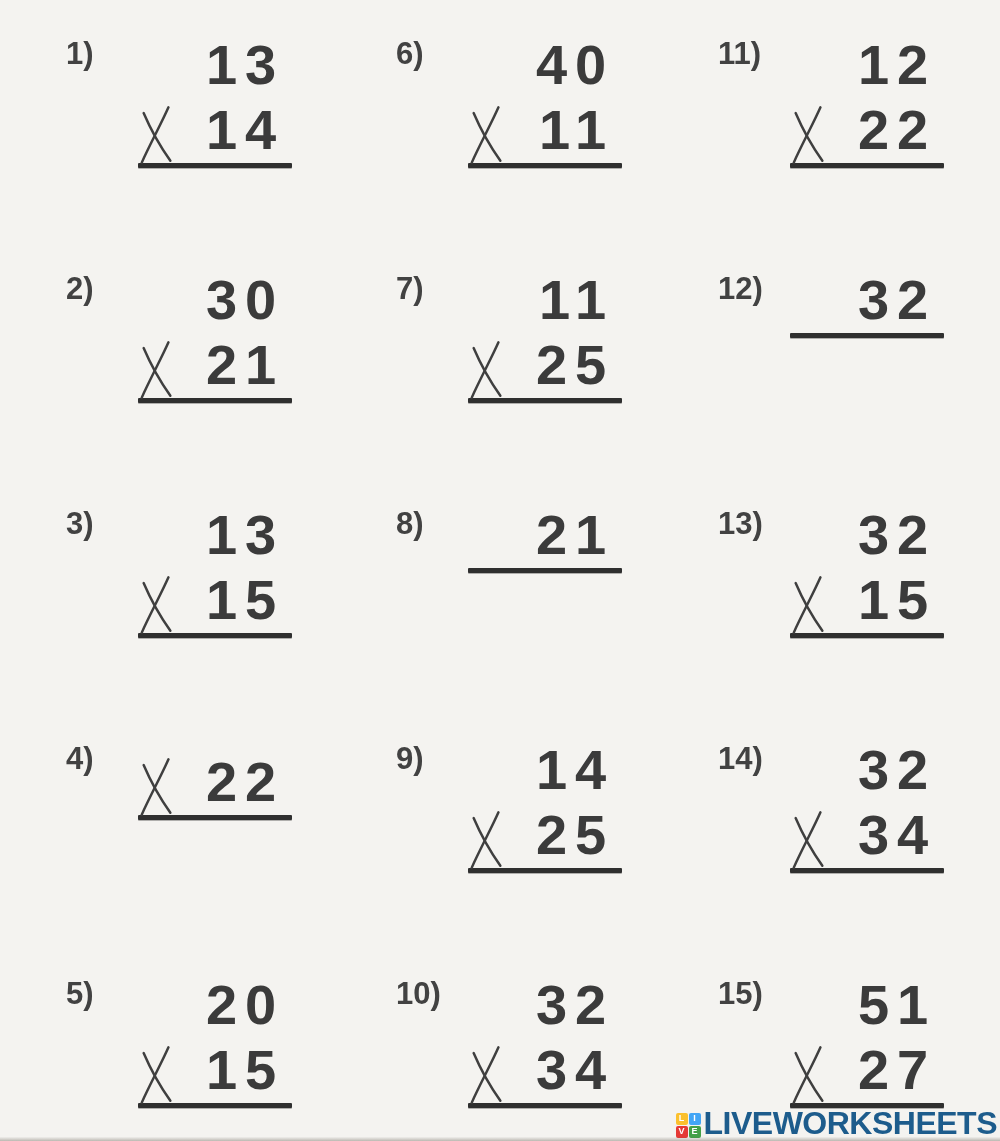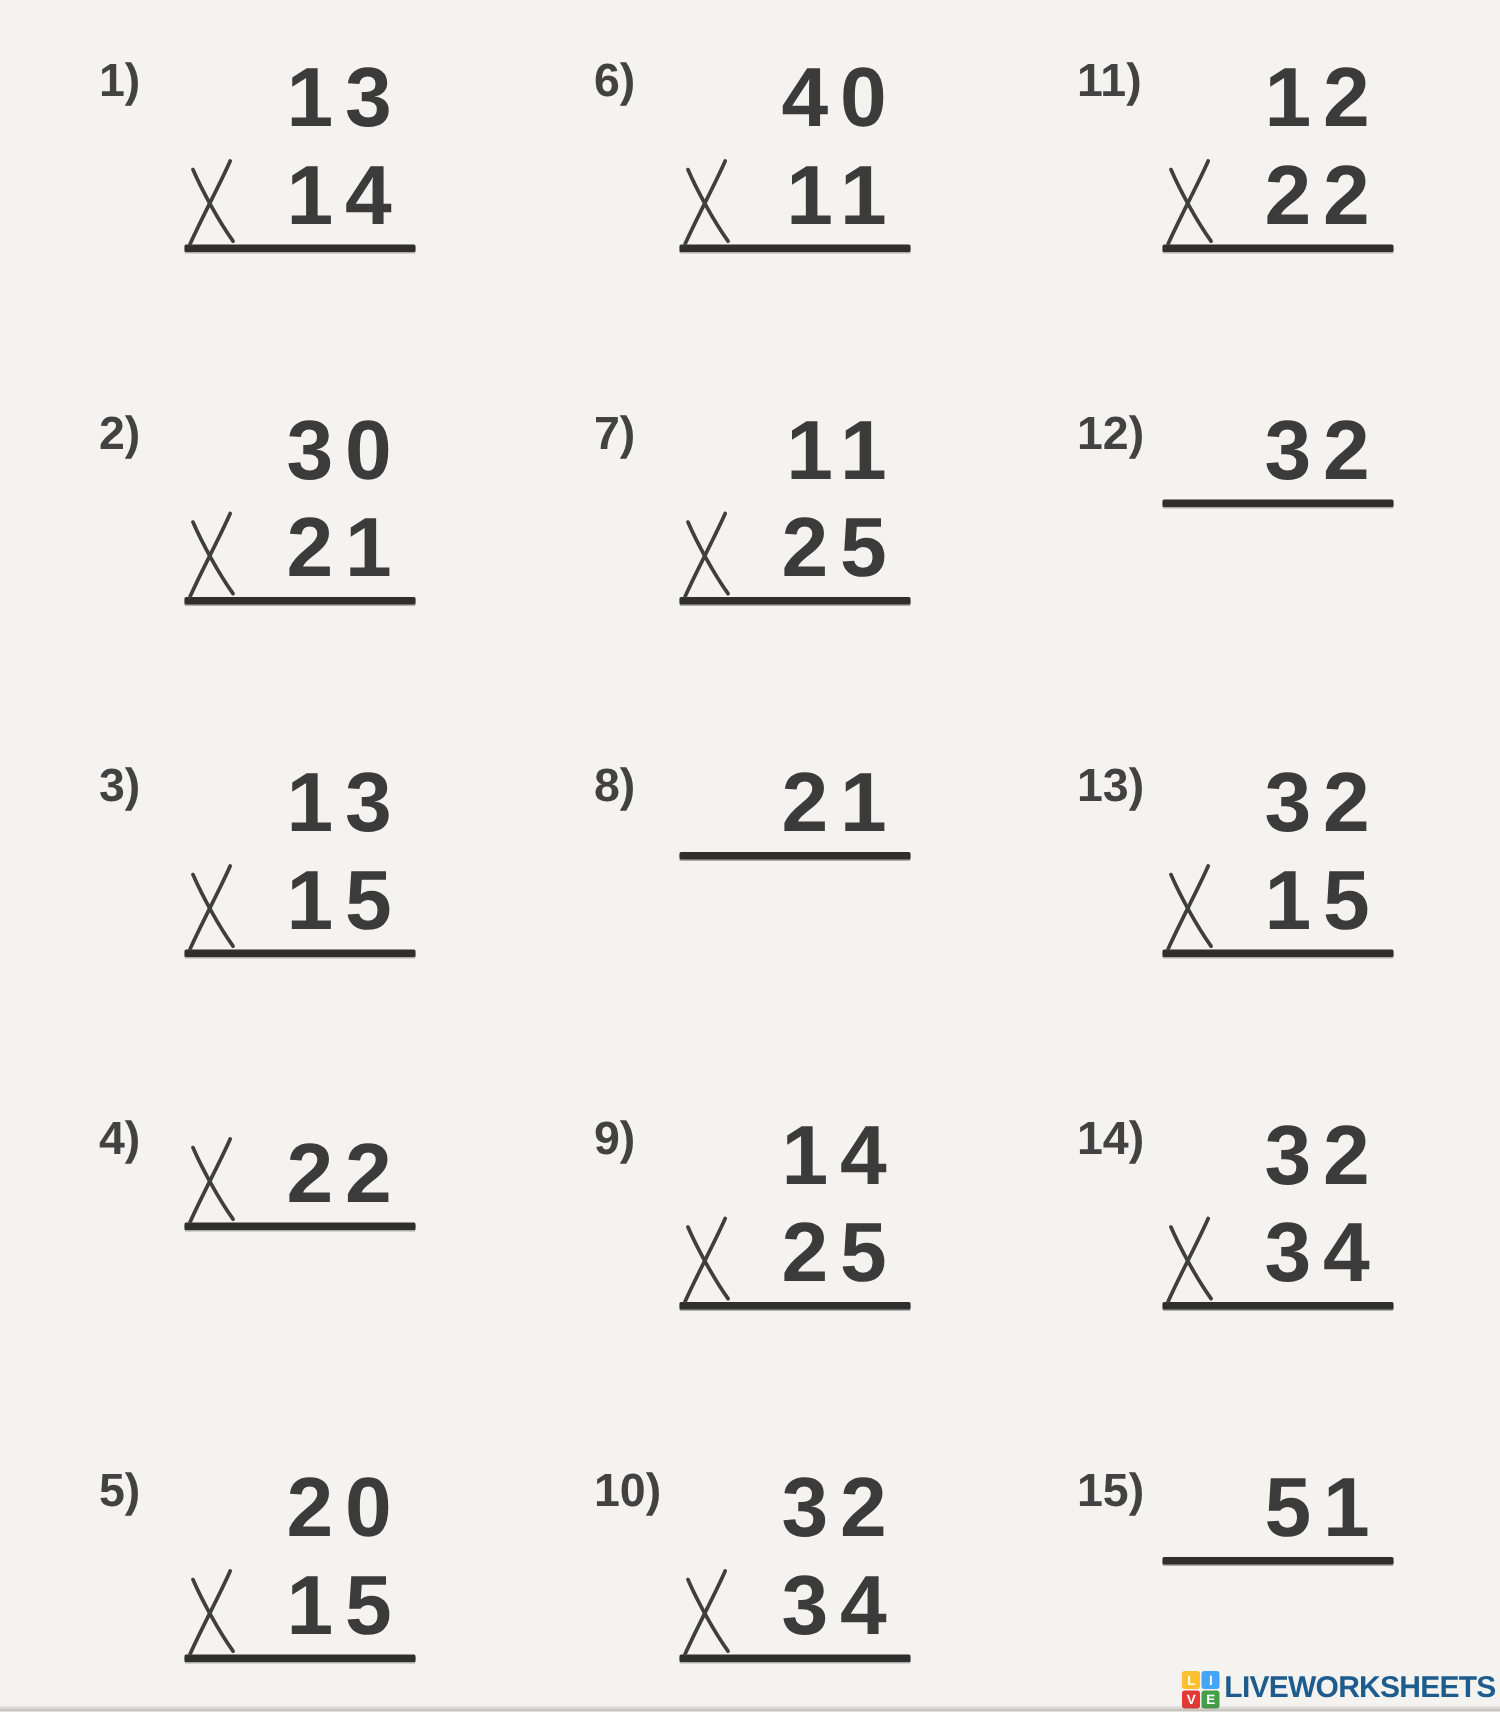--- a/index.html
+++ b/index.html
@@ -44,21 +44,21 @@
   .plabel {
     position: absolute;
     left: 20px;
     top: 0;
     font-size: 31px;
     font-weight: 700;
     color: #424242;
   }
   .pbody {
     position: absolute;
-    left: 77px;
+    left: 92px;
     top: 2px;
     width: 154px;
   }
   .num {
     font-size: 56px;
     font-weight: 700;
     line-height: 0.95;
     letter-spacing: 0.14em;
     color: #3b3b3b;
     white-space: nowrap;
@@ -110,21 +110,21 @@
     font-size: 9px;
     font-weight: 700;
     line-height: 1;
     display: flex;
     align-items: center;
     justify-content: center;
     border-radius: 2px;
     font-family: "Liberation Sans", sans-serif;
   }
   .brand-name {
-    font-size: 20px;
+    font-size: 32px;
     font-weight: 700;
     letter-spacing: -0.5px;
     line-height: 1;
   }
 </style>
 </head>
 <body>
 
 <div class="sheet">
 
@@ -321,20 +321,27 @@
           <div class="num bottom-num">34</div>
         </div>
         <div class="answer-line"></div>
       </div>
     </div>
 
     <div class="problem">
       <span class="plabel">15)</span>
       <div class="pbody">
         <div class="num top-num">51</div>
+        <div class="bottom-row">
+          <svg class="x-icon" viewBox="0 0 44 62" fill="none" xmlns="http://www.w3.org/2000/svg">
+            <path d="M34 2 C27 18 15 40 6 60" stroke="#3f3f3f" stroke-width="2.6" stroke-linecap="round"></path>
+            <path d="M8 8 C14 22 26 44 36 58" stroke="#3f3f3f" stroke-width="2.6" stroke-linecap="round"></path>
+          </svg>
+          <div class="num bottom-num">27</div>
+        </div>
         <div class="answer-line"></div>
       </div>
     </div>
   </div>
 
   <div class="brand">
     <div class="brand-logo">
         <span class="logo-tile" style="background: rgb(251, 192, 45);">L</span>
         <span class="logo-tile" style="background: rgb(66, 165, 245);">I</span>
         <span class="logo-tile" style="background: rgb(229, 57, 53);">V</span>

